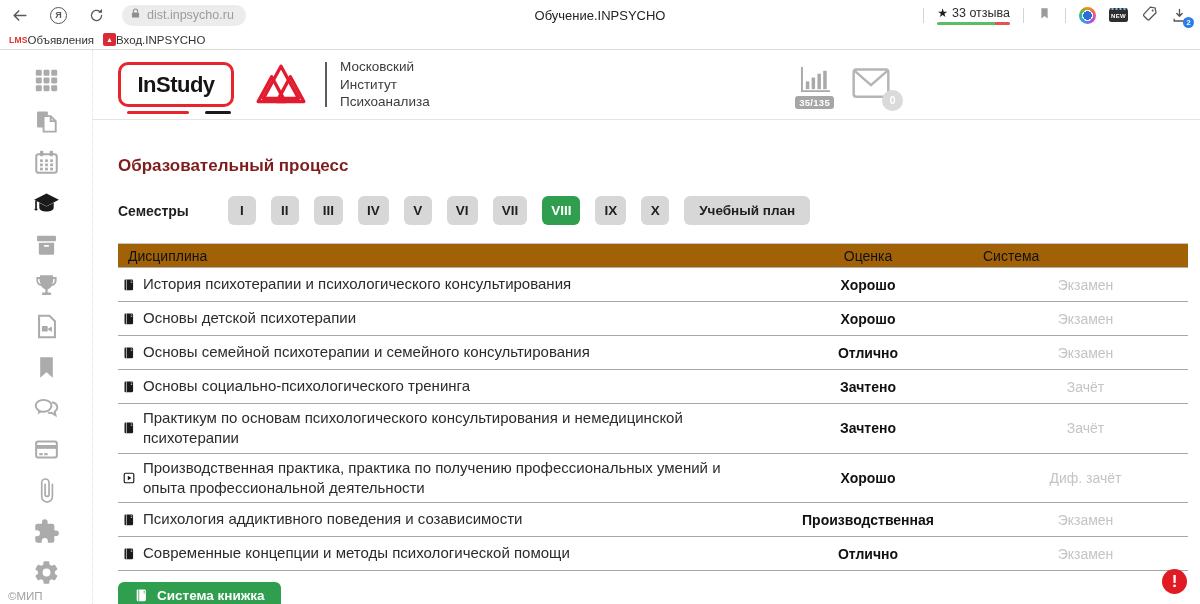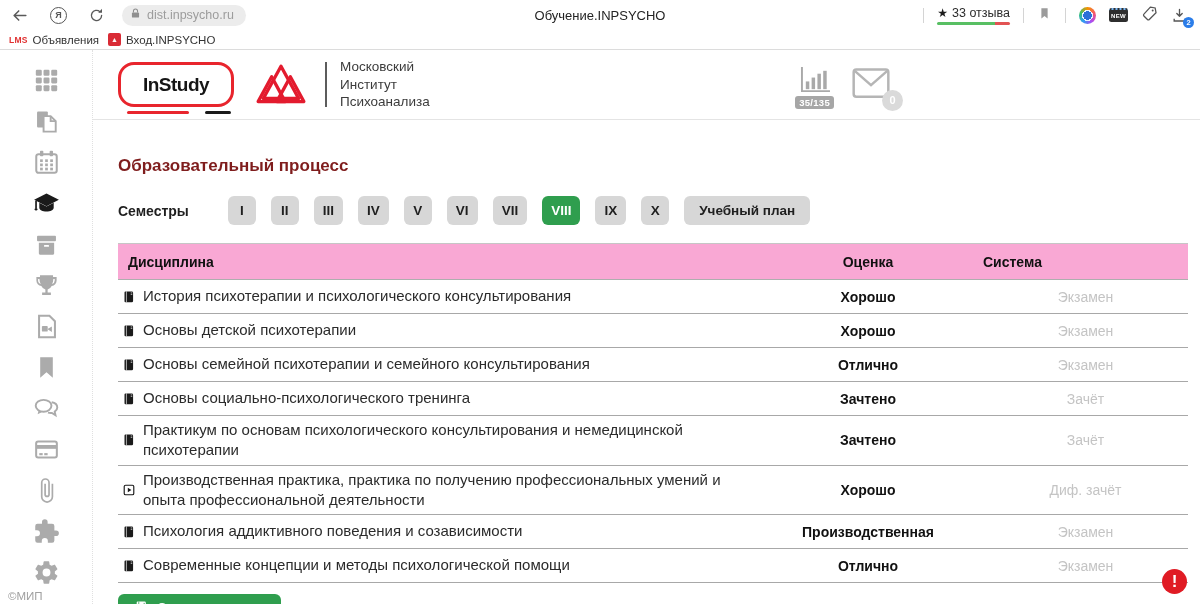--- a/index.html
+++ b/index.html
@@ -32,40 +32,40 @@
   .new-icon{min-width:19px;height:14px;background:#2e2e2e;border-radius:2.5px;color:#fff;
     font-size:6px;font-weight:700;display:flex;align-items:center;justify-content:center;letter-spacing:.3px;
     border-top:2px dotted #79b6f2;}
   .dl-wrap{position:relative;display:flex;}
   .dl-badge{position:absolute;right:-6px;bottom:-4px;width:11px;height:11px;border-radius:50%;
     background:#2b7de9;color:#fff;font-size:7.5px;font-weight:700;display:flex;align-items:center;justify-content:center;}
 
   
   .bookmarks{height:20px;display:flex;align-items:center;gap:9px;padding:0 9px;
     border-bottom:1px solid #dcdcdc;font-size:11.5px;color:#333;}
-  .bm{display:flex;align-items:center;gap:5px;}
+  .bm{display:flex;align-items:center;}
   .lms-mark{color:#e03131;font-weight:700;font-size:8.5px;letter-spacing:.2px;}
   .mip-fav{width:13px;height:13px;background:#d92b35;border-radius:2px;color:rgba(255,255,255,.95);
     font-size:7px;display:flex;align-items:center;justify-content:center;line-height:1;}
 
   
   .app{display:flex;height:554px;}
   .sidebar{width:93px;position:relative;border-right:1px dotted #e0e0e0;padding-top:10px;}
   .side-icons{display:flex;flex-direction:column;align-items:center;}
   .side-item{height:41px;width:100%;display:flex;align-items:center;justify-content:center;color:#ababab;}
   .side-item.active{color:#1a1a1a;}
   .side-item svg{width:27px;height:27px;}
   .copyright{position:absolute;left:8px;bottom:2px;font-size:11.5px;color:#a0a0a0;}
 
   .content{flex:1;position:relative;overflow:hidden;}
 
   
   .content-header{height:70px;border-bottom:1px solid #e4e4e4;display:flex;align-items:center;padding-left:25px;}
-  .logo-instudy{width:116px;height:45px;border:3.5px solid var(--brand-red);border-radius:16px;
-    display:flex;align-items:center;justify-content:center;font-weight:700;font-size:19px;color:#151515;
+  .logo-instudy{width:116px;height:45px;border:3.5px solid var(--brand-red);border-radius:10px;
+    display:flex;align-items:center;justify-content:center;font-weight:700;font-size:22px;color:#151515;
     position:relative;letter-spacing:-.5px;}
   .logo-instudy::before{content:"";position:absolute;left:6px;bottom:-10px;width:62px;height:3.5px;
     background:var(--brand-red);border-radius:2px;}
   .logo-instudy::after{content:"";position:absolute;right:0;bottom:-10px;width:26px;height:3.5px;
     background:#1a1a1a;border-radius:2px;}
   .logo-tri{margin-left:20px;display:flex;}
   .header-sep{width:2px;height:45px;background:#5c5c5c;margin:0 13px 0 17px;}
   .institute{font-size:13.5px;font-weight:400;color:#3c3c3c;line-height:1.3;}
   .header-stats{margin-left:auto;margin-right:308px;display:flex;align-items:flex-start;gap:16px;padding-top:4px;}
   .stat-chart{display:flex;flex-direction:column;align-items:center;gap:2px;color:#a9a9a9;}
@@ -77,22 +77,22 @@
   
   .page-title{margin:36px 0 0 25px;font-size:17px;font-weight:700;color:#7f1d1d;}
   .semesters{display:flex;align-items:center;margin:20px 0 0 25px;gap:15px;}
   .sem-label{font-weight:700;font-size:14px;margin-right:24px;}
   .sem-btn{min-width:28px;padding:0 9px;height:29px;border-radius:6px;background:#d7d7d7;
     display:flex;align-items:center;justify-content:center;font-weight:700;font-size:13.5px;color:#1f1f1f;}
   .sem-btn.active{background:var(--accent-green);color:#fff;}
   .plan-btn{padding:8px 15px;}
 
   .table{margin:18px 12px 0 25px;}
-  .thead{display:flex;align-items:center;background:#f9a8d4;border-top:1px solid #c6c6c6;
-    border-bottom:1px solid #aeaeae;height:37px;font-weight:700;font-size:14px;color:#111;}
+  .thead{display:flex;align-items:center;background:#a16207;border-top:1px solid #c6c6c6;
+    border-bottom:1px solid #aeaeae;height:25px;font-weight:400;font-size:14px;color:#111;}
   .col-name{flex:1;padding-left:10px;}
   .col-grade{width:230px;text-align:center;}
   .col-system{width:205px;text-align:left;}
   .trow{display:flex;align-items:center;border-bottom:1px solid #a8a8a8;min-height:34px;padding:4px 0;}
   .cell-name{flex:1;display:flex;align-items:center;gap:7px;padding:0 8px 0 4px;font-size:15px;color:#2b2b2b;line-height:1.35;}
   .ricon{display:flex;flex:0 0 auto;color:#1a1a1a;}
   .ricon svg{width:14px;height:14px;}
   .cell-grade{width:230px;text-align:center;font-weight:700;font-size:14px;color:#111;}
   .cell-system{width:205px;text-align:center;font-size:14px;color:#c4c4c4;}
 

